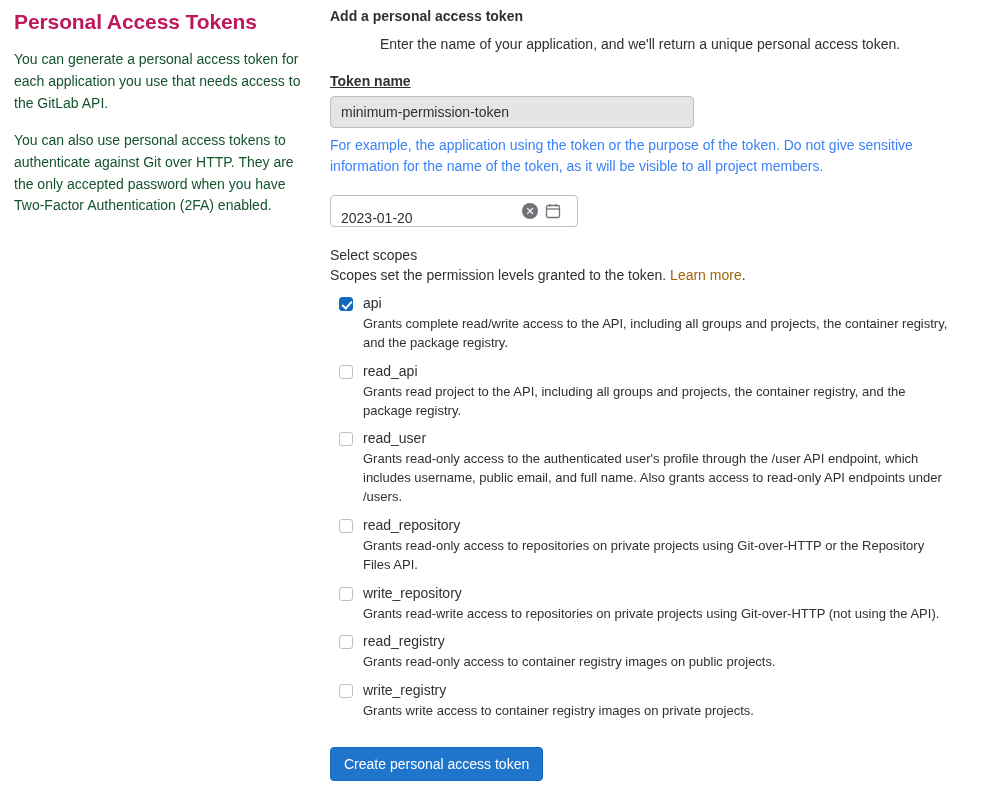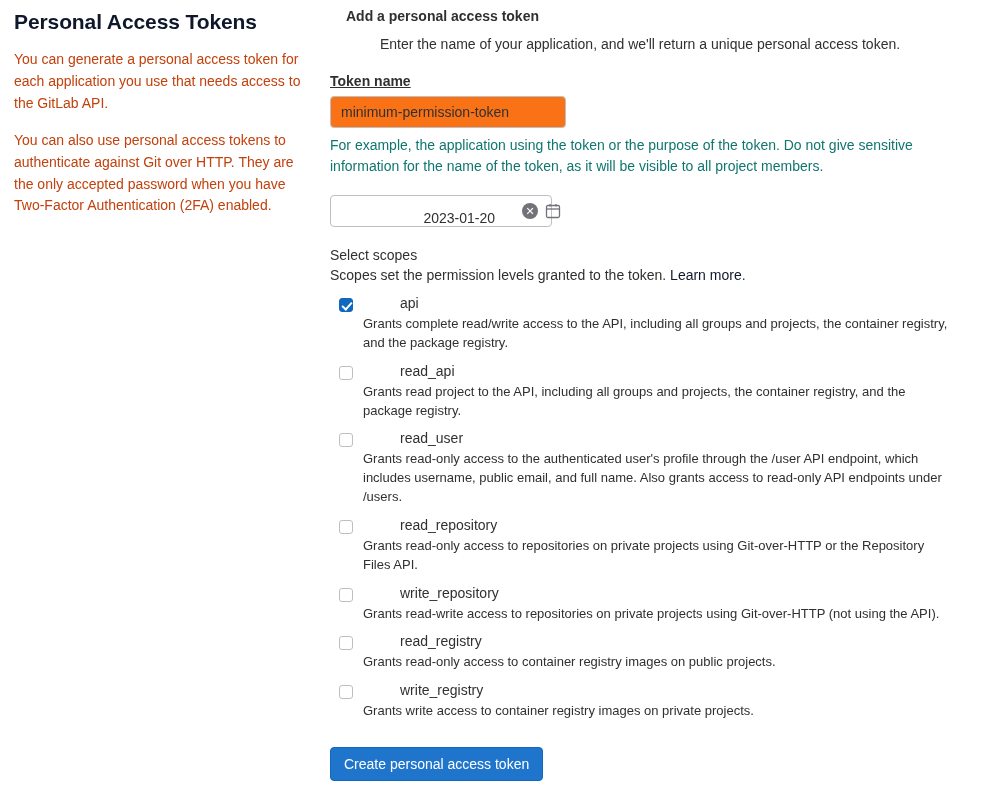--- a/index.html
+++ b/index.html
@@ -22,94 +22,93 @@
   .left-col {
     width: 330px;
     padding: 8px 24px 0 14px;
     flex: 0 0 330px;
   }
   .left-col h1 {
     font-size: 21px;
     line-height: 1.3;
     font-weight: bold;
     margin: 0 0 14px 0;
-    color: #0f172a;
+    color: #be185d;
     letter-spacing: -0.1px;
   }
   .left-col p {
     margin: 0 0 16px 0;
     font-size: 14px;
     line-height: 1.55;
-    color: #c2410c;
+    color: #14532d;
   }
   
   .right-col {
     flex: 1 1 auto;
     padding: 8px 20px 0 0;
     max-width: 640px;
   }
   .form-title {
     font-size: 14px;
     font-weight: bold;
     color: #303030;
-    margin: 0 0 10px 16px;
+    margin: 0 0 10px 0;
   }
   .form-sub {
     font-size: 14px;
     line-height: 1.5;
     color: #303030;
     margin: 0 0 18px 0;
     text-align: center;
   }
   .field-label {
     display: block;
     font-size: 14px;
     font-weight: bold;
     color: #303030;
     margin: 0 0 7px 0;
     text-decoration: underline;
   }
   .text-input {
     display: block;
-    width: 236px;
+    width: 364px;
     height: 32px;
     padding: 5px 10px;
     font-size: 14px;
     font-family: "Liberation Sans", sans-serif;
     color: #303030;
     border: 1px solid #bfbfc3;
     border-radius: 4px;
-    background: #f97316;
+    background: #e5e5e5;
     outline: none;
   }
   .help-text {
     margin: 7px 0 18px 0;
     font-size: 14px;
     line-height: 1.5;
-    color: #0f766e;
+    color: #3b82f6;
     max-width: 625px;
   }
   
   .date-wrap {
     position: relative;
     width: 240px;
     height: 32px;
   }
   .date-input {
-    width: 222px;
+    width: 248px;
     height: 32px;
     padding: 19px 56px 5px 10px;
     font-size: 14px;
     font-family: "Liberation Sans", sans-serif;
     color: #303030;
     border: 1px solid #bfbfc3;
     border-radius: 4px;
     background: #fff;
     outline: none;
-    text-align: right;
   }
   .date-clear {
     position: absolute;
     right: 32px;
     top: 50%;
     transform: translateY(-50%);
     width: 16px;
     height: 16px;
     border-radius: 50%;
     background: #737278;
@@ -135,29 +134,28 @@
     font-weight: normal;
     color: #303030;
     margin: 20px 0 4px 0;
   }
   .scopes-sub {
     font-size: 14px;
     color: #303030;
     margin: 0 0 10px 0;
   }
   .scopes-sub a {
-    color: #0f172a;
+    color: #a16207;
     text-decoration: none;
   }
 
   .scope-row {
     display: flex;
-    align-items: center;
+    align-items: flex-start;
     margin: 0 0 2px 0;
-    gap: 37px;
   }
   .cb {
     flex: 0 0 14px;
     width: 14px;
     height: 14px;
     margin: 4px 10px 0 9px;
     border: 1px solid #bfbfc3;
     border-radius: 3px;
     background: #fff;
     position: relative;

